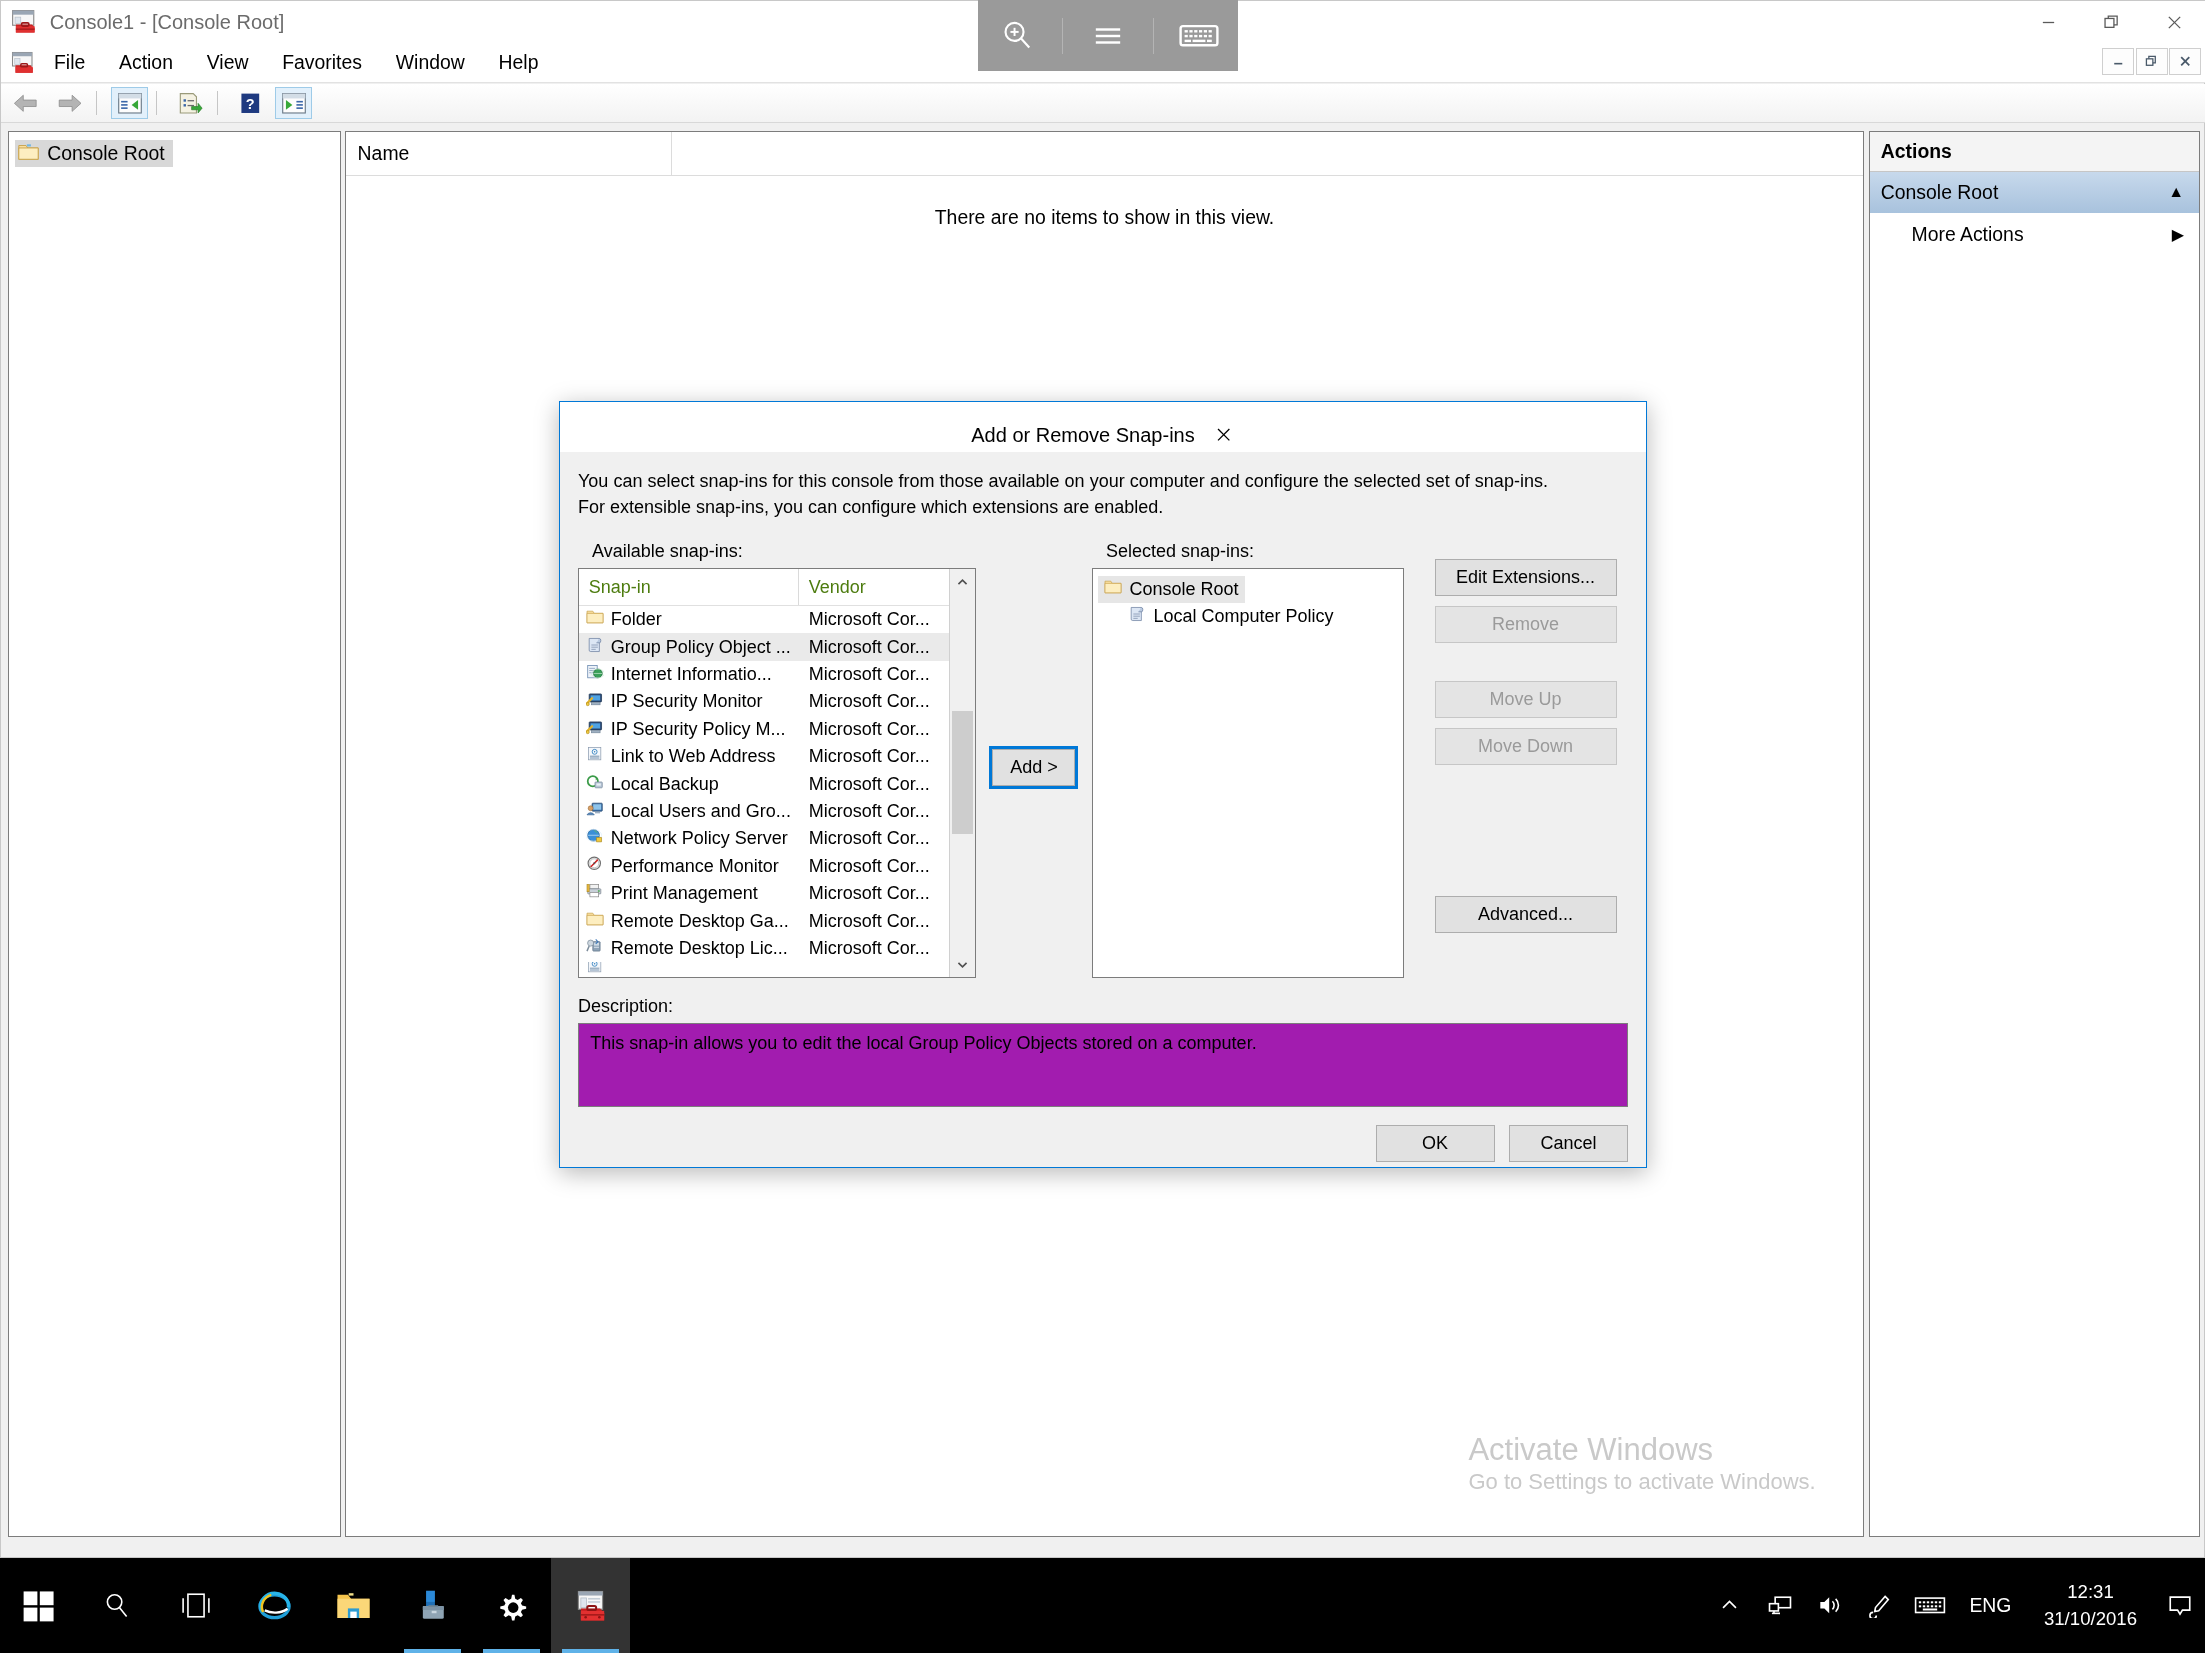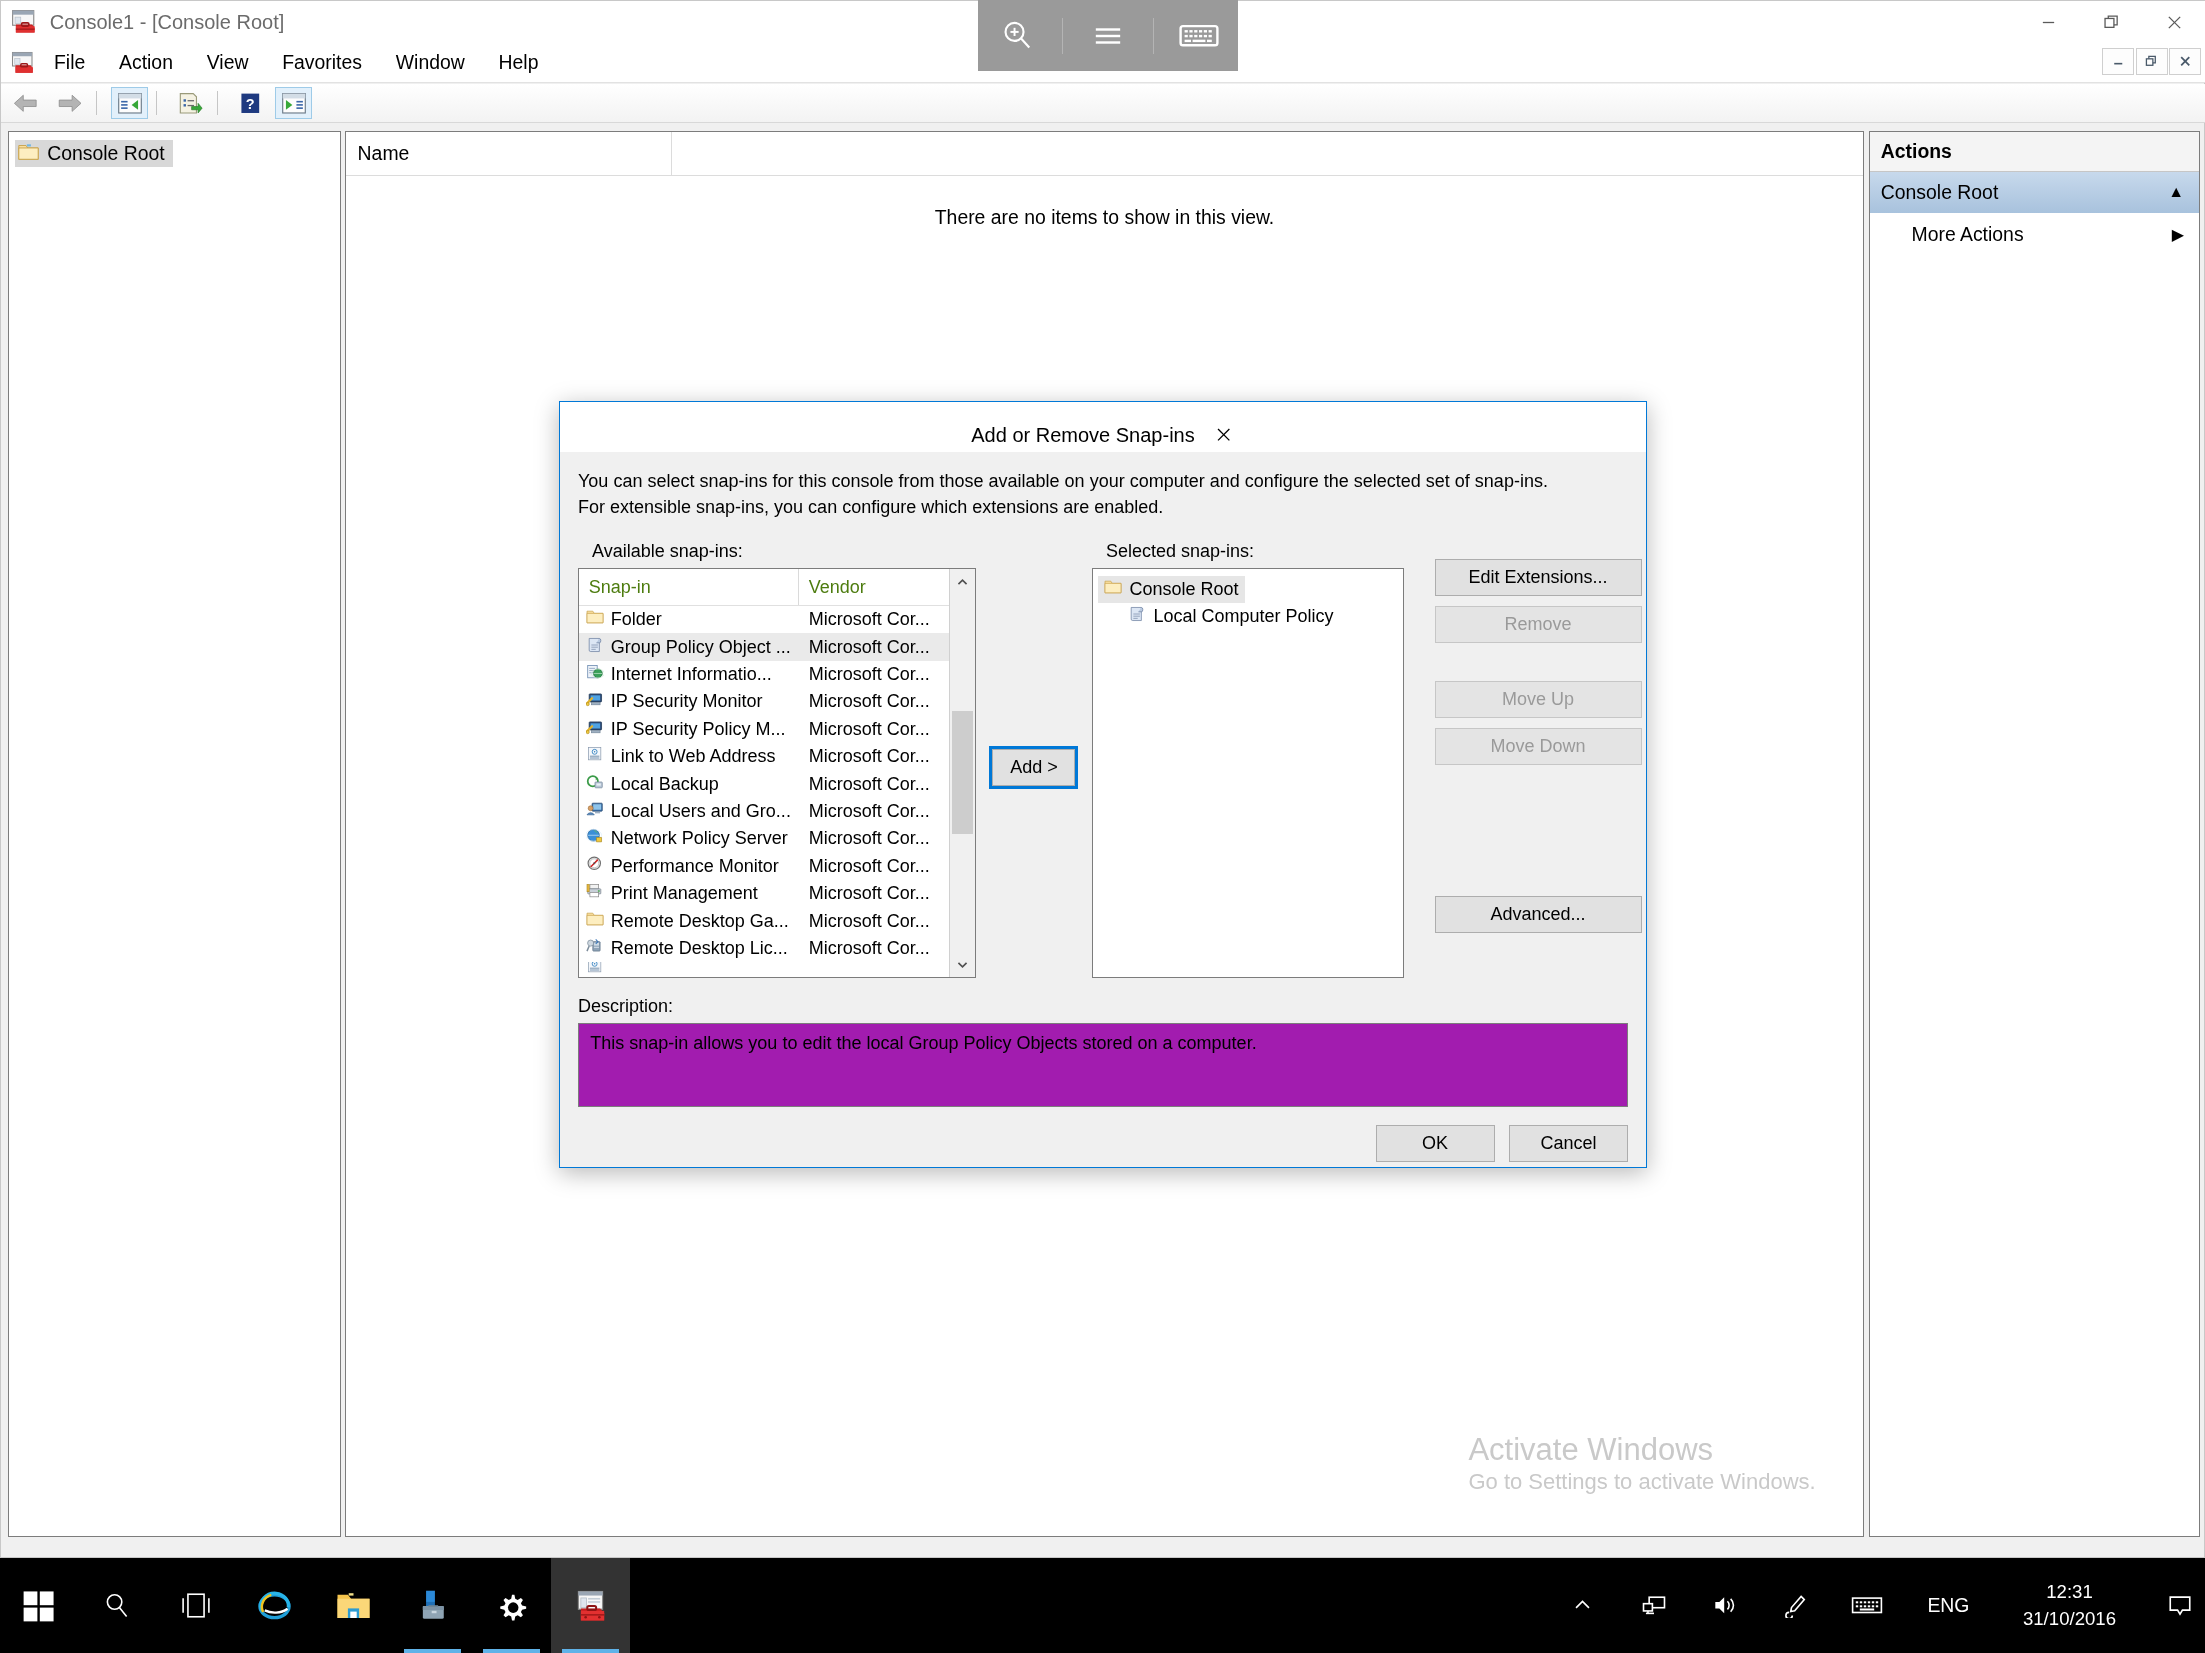--- a/index.html
+++ b/index.html
@@ -248,21 +248,21 @@
     display: flex; align-items: center; gap: 7.3px;
     font-size: 18px; color: #000; padding: 3.2px 6.5px;
     width: fit-content;
   }
   .sel-node.selected { background: #e6e6e6; }
   .sel-node.child { margin-left: 24px; }
 
   .right-btns {
     width: 242px; margin-left: 19.4px; position: relative; height: 410px;
   }
-  .rb { width: 207px; height: 37px; position: absolute; left: 11.3px; }
+  .rb { width: 182px; height: 37px; position: absolute; left: 11.3px; }
   .rb.edit { top: 18px; }
   .rb.remove { top: 65px; }
   .rb.moveup { top: 140px; }
   .rb.movedown { top: 187px; }
   .rb.advanced { top: 355px; }
 
   .desc-label { font-size: 18px; color: #000; margin: 18px 0 5.7px 0; }
   .desc-box {
     height: 84px; background: #a21caf;
     border: 0.8px solid #7c7c7c;
@@ -298,21 +298,21 @@
     position: relative;
   }
   .tb-item.start { width: 77px; }
   .tb-item.running::after {
     content: ''; position: absolute; bottom: 0; left: 11.3px; right: 11.3px;
     height: 4px; background: #5fb2e8;
   }
   .tb-item.active { background: #333333; }
   .tray {
     margin-left: auto; display: flex; align-items: center;
-    height: 95px; color: #ffffff; gap: 21px;
+    height: 95px; color: #ffffff;
   }
   .tray-icon {
     width: 50px; height: 95px;
     display: flex; align-items: center; justify-content: center;
   }
   .tray-lang { font-size: 19.4px; padding: 0 14.5px; color: #fff; }
   .tray-clock {
     text-align: center; color: #fff; padding: 0 18px;
     font-size: 18.6px; line-height: 1.45;
   }

